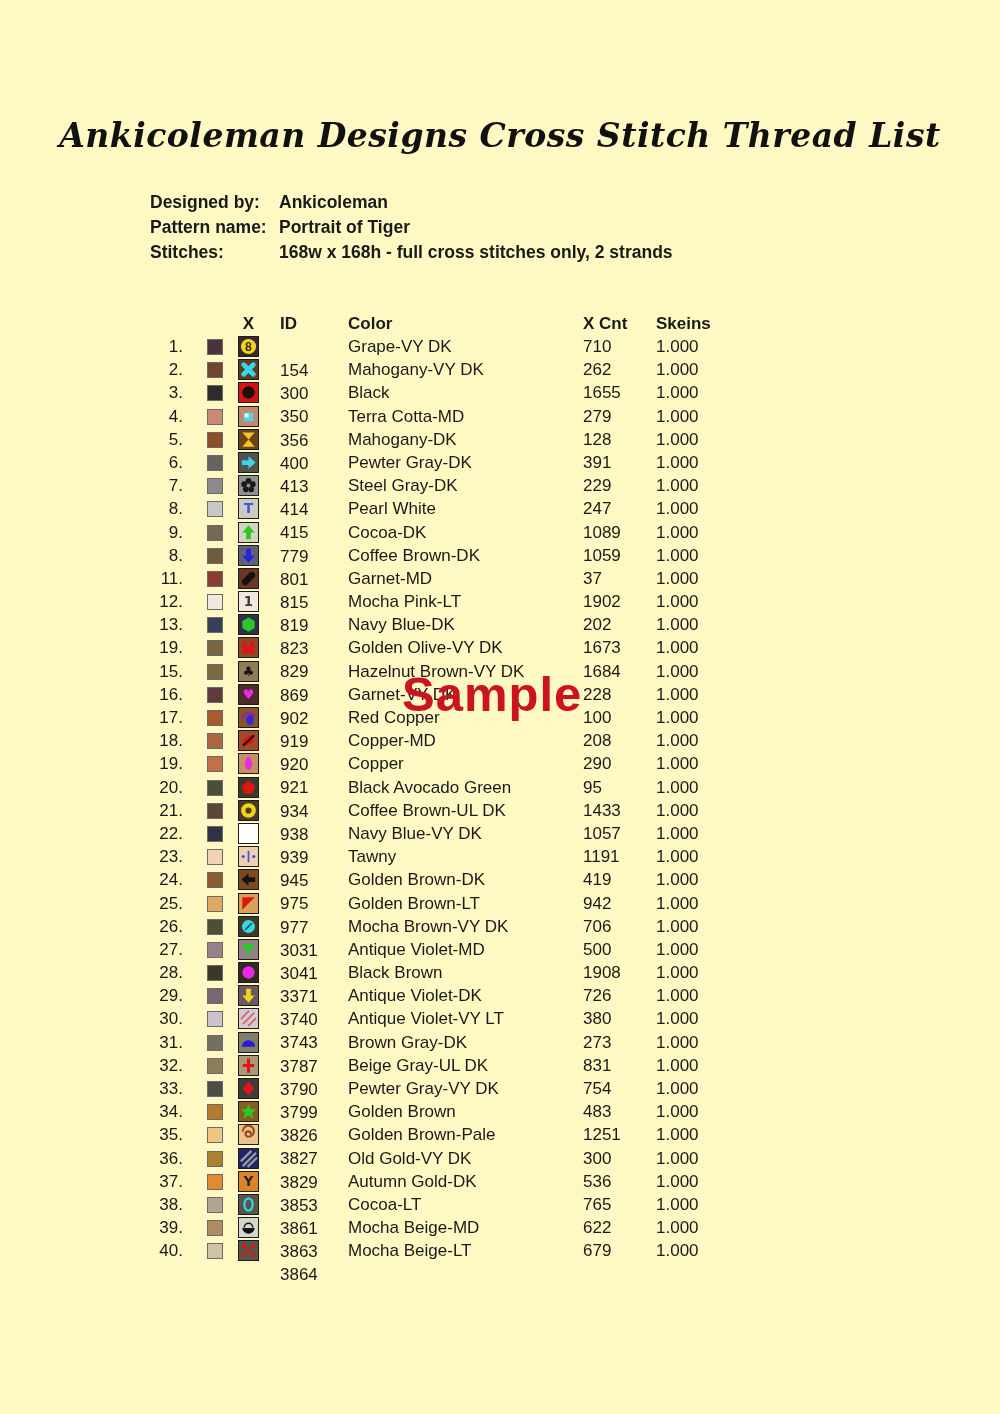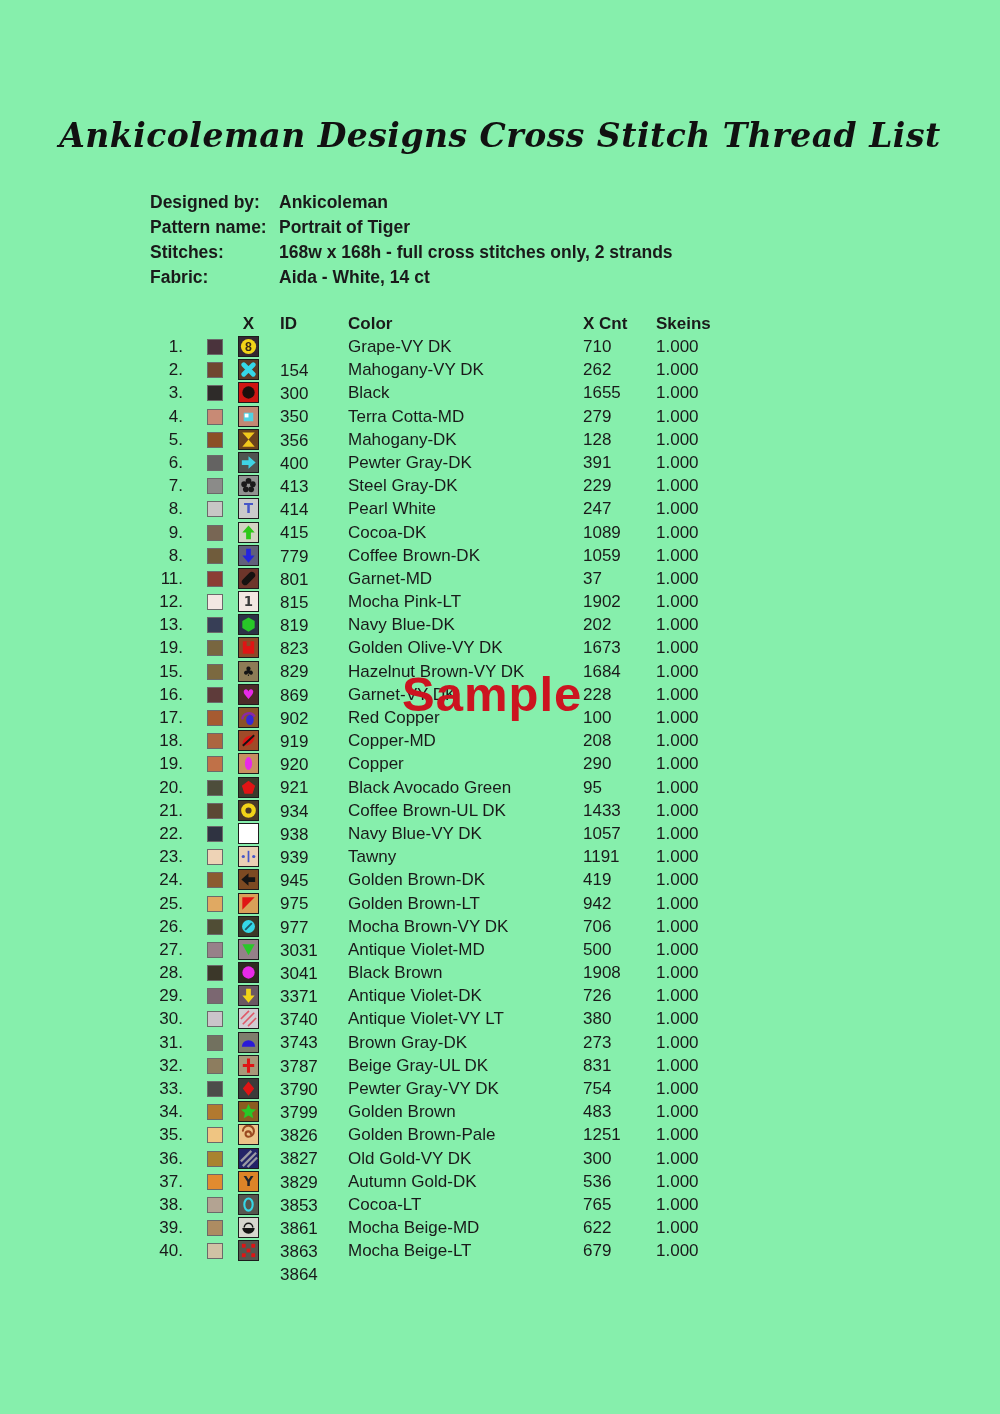--- a/index.html
+++ b/index.html
@@ -1,16 +1,16 @@
 <!DOCTYPE html>
 <html><head>
 <meta charset="utf-8">
 <style>
   html,body{margin:0;padding:0;background:#fff;}
-  .page{position:relative;width:1000px;height:1414px;background:#86efac;overflow:hidden;
+  .page{position:relative;width:1000px;height:1414px;background:#fef9c3;overflow:hidden;
         font-family:"Liberation Sans",sans-serif;color:#1a1a1a;}
   .title{position:absolute;top:116px;left:0;width:100%;text-align:center;
          font-family:"DejaVu Serif",serif;font-style:italic;font-weight:bold;
          font-size:33px;letter-spacing:0.5px;color:#111;}
   .info{position:absolute;left:150px;top:190px;font-size:17.5px;font-weight:bold;}
   .info-line{height:25px;line-height:25px;white-space:nowrap;}
   .info-label{display:inline-block;width:129px;}
   .tbl{position:absolute;left:150px;top:312px;width:740px;font-size:17px;}
   .thead{position:relative;height:23px;font-weight:bold;}
   .thead span{position:absolute;top:0;line-height:23px;white-space:nowrap;}
@@ -43,23 +43,20 @@
   <div class="info">
     <div class="info-line">
       <span class="info-label">Designed by:</span><span>Ankicoleman</span>
     </div>
     <div class="info-line">
       <span class="info-label">Pattern name:</span><span>Portrait of Tiger</span>
     </div>
     <div class="info-line">
       <span class="info-label">Stitches:</span><span>168w x 168h - full cross stitches only, 2 strands</span>
     </div>
-    <div class="info-line">
-      <span class="info-label">Fabric:</span><span>Aida - White, 14 ct</span>
-    </div>
   </div>
 
   <div class="tbl">
     <div class="thead">
       <span class="h-x">X</span>
       <span class="h-id">ID</span>
       <span class="h-color">Color</span>
       <span class="h-cnt">X Cnt</span>
       <span class="h-skeins">Skeins</span>
     </div>

